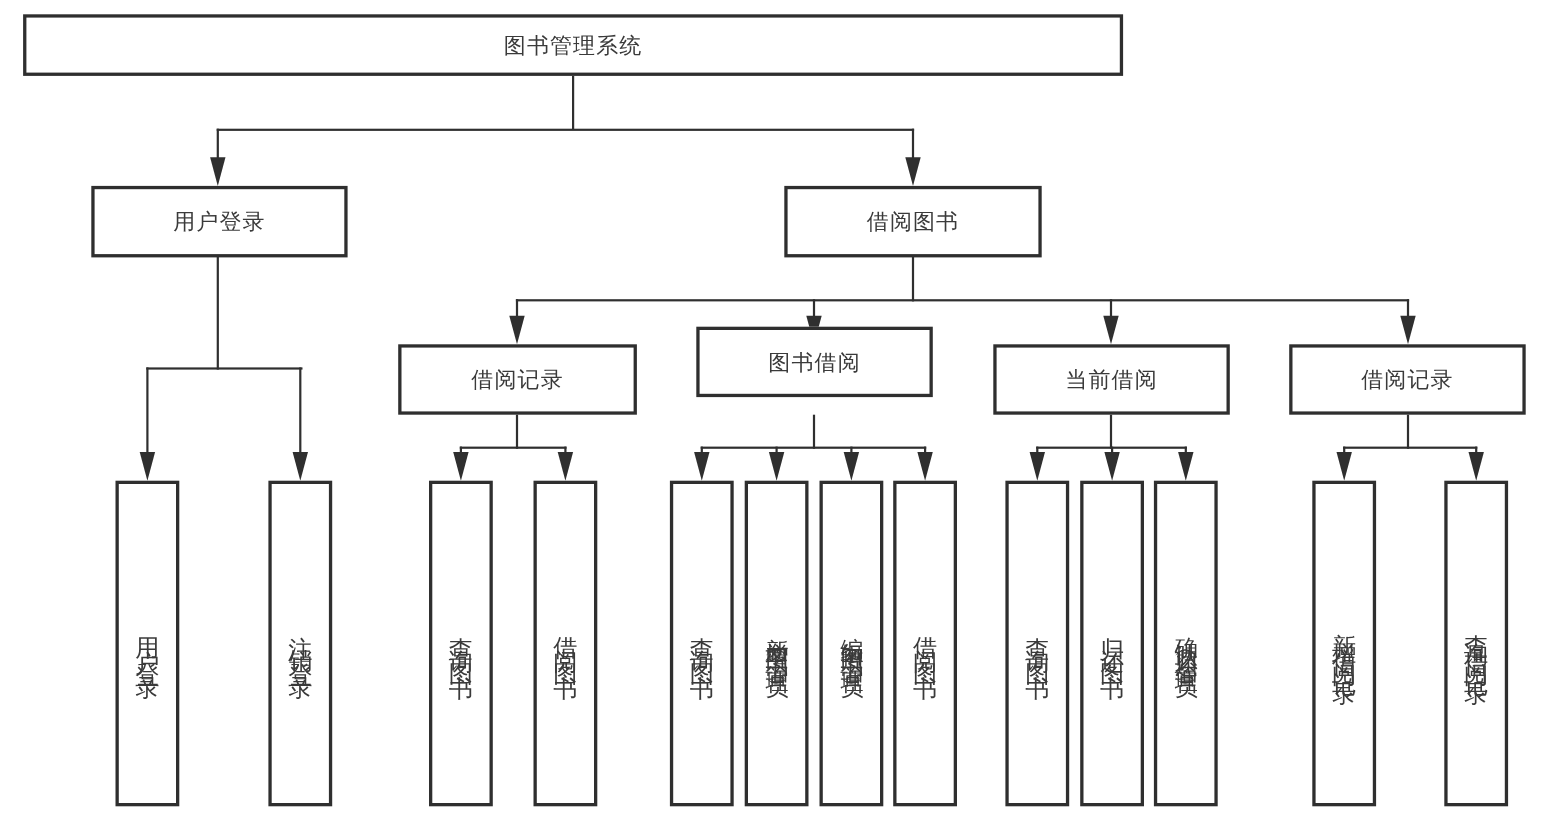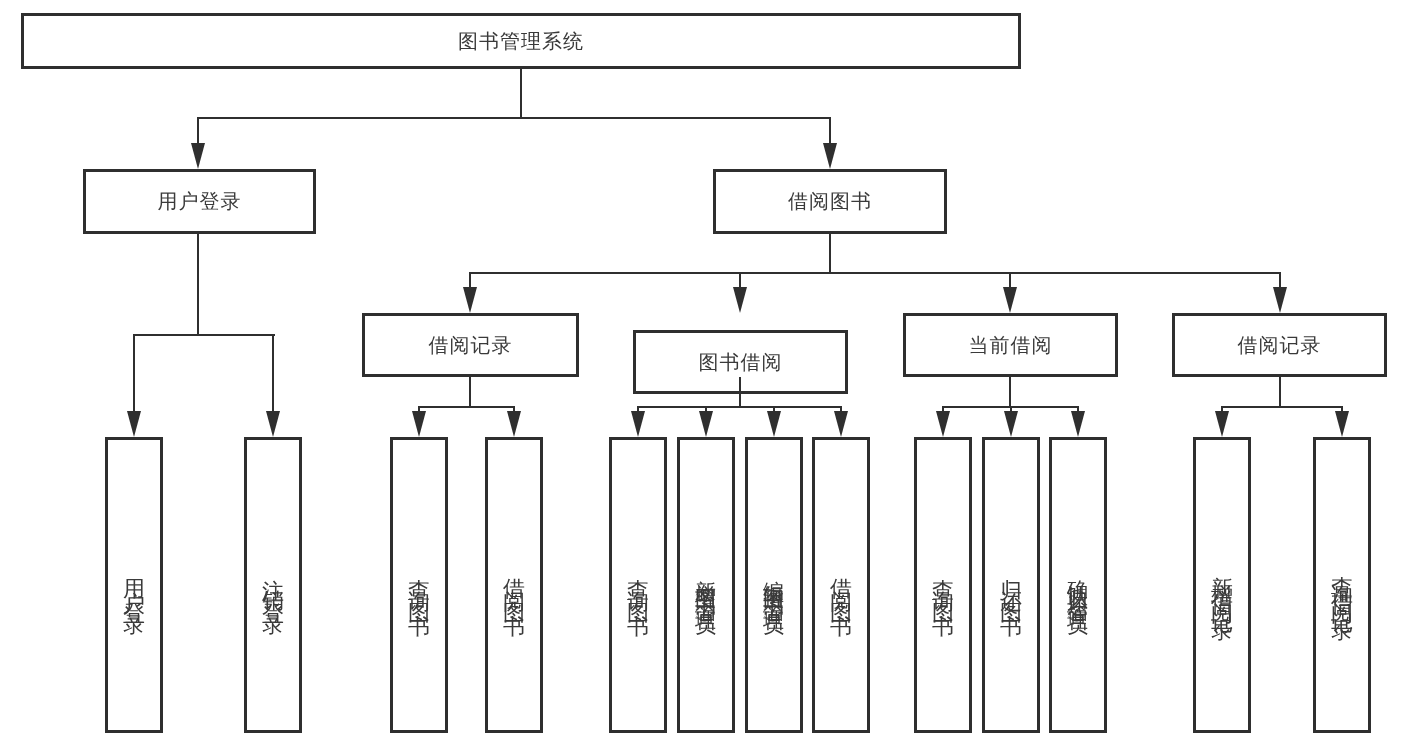--- a/index.html
+++ b/index.html
@@ -100,21 +100,21 @@
   <div class="line" style="left:739px;  top:272px; width:2px; height:17px;"></div>
   <div class="arrow" style="left:733px;  top:287px;"></div>
   <div class="line" style="left:1009px; top:272px; width:2px; height:17px;"></div>
   <div class="arrow" style="left:1003px; top:287px;"></div>
   <div class="line" style="left:1279px; top:272px; width:2px; height:17px;"></div>
   <div class="arrow" style="left:1273px; top:287px;"></div>
 
   <div class="box" style="left:362px; top:313px; width:217px; height:64px;">
     <span>借阅记录</span>
   </div>
-  <div class="box" style="left:633px; top:330px; width:215px; height:64px;">
+  <div class="box" style="left:633px; top:297px; width:215px; height:64px;">
     <span>图书借阅</span>
   </div>
   <div class="box" style="left:903px; top:313px; width:215px; height:64px;">
     <span>当前借阅</span>
   </div>
   <div class="box" style="left:1172px; top:313px; width:215px; height:64px;">
     <span>借阅记录</span>
   </div>
 
   <div class="line" style="left:469px;  top:377px; width:2px; height:31px;"></div>

